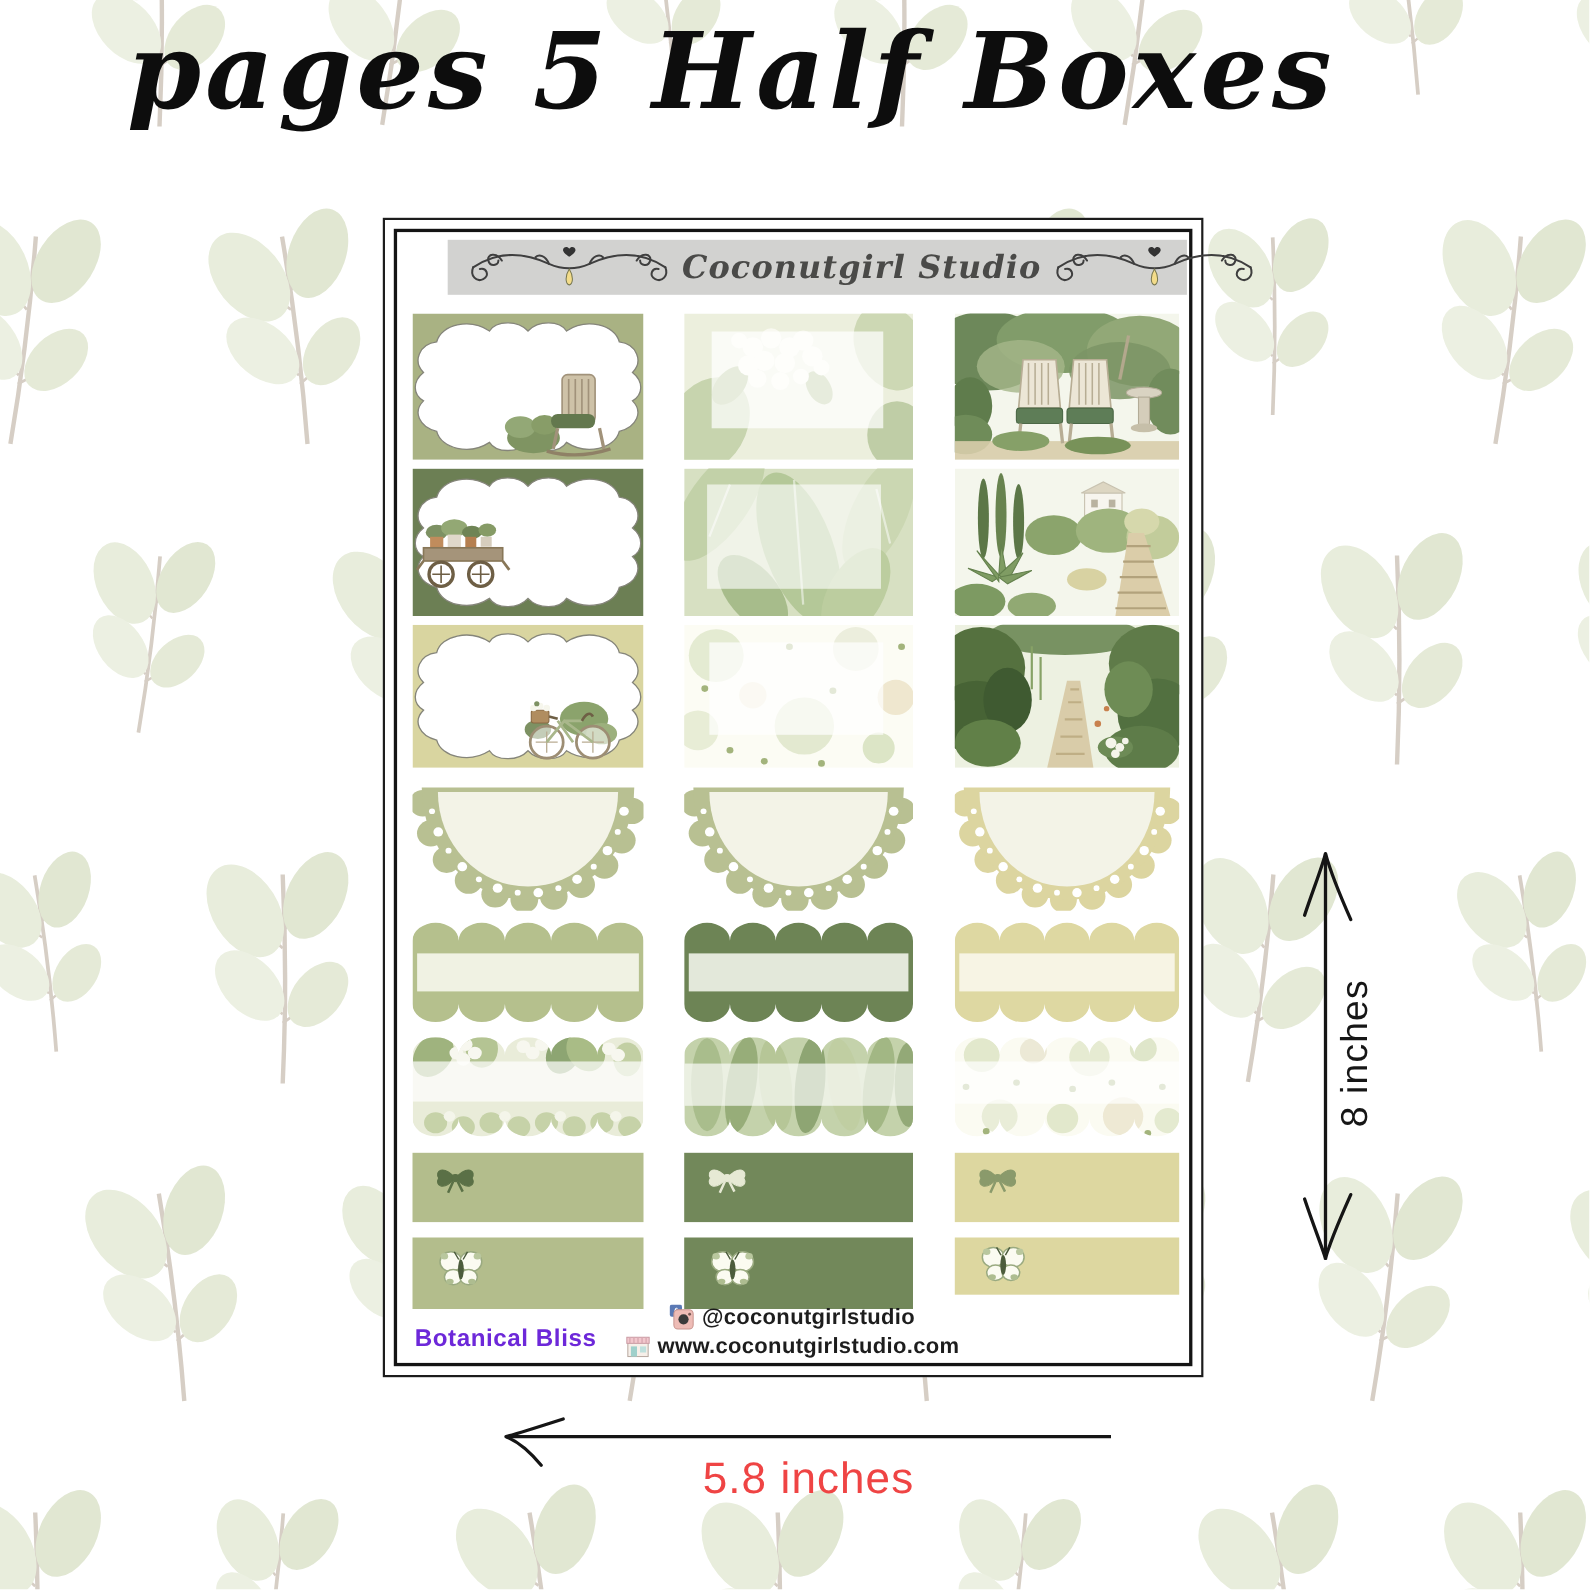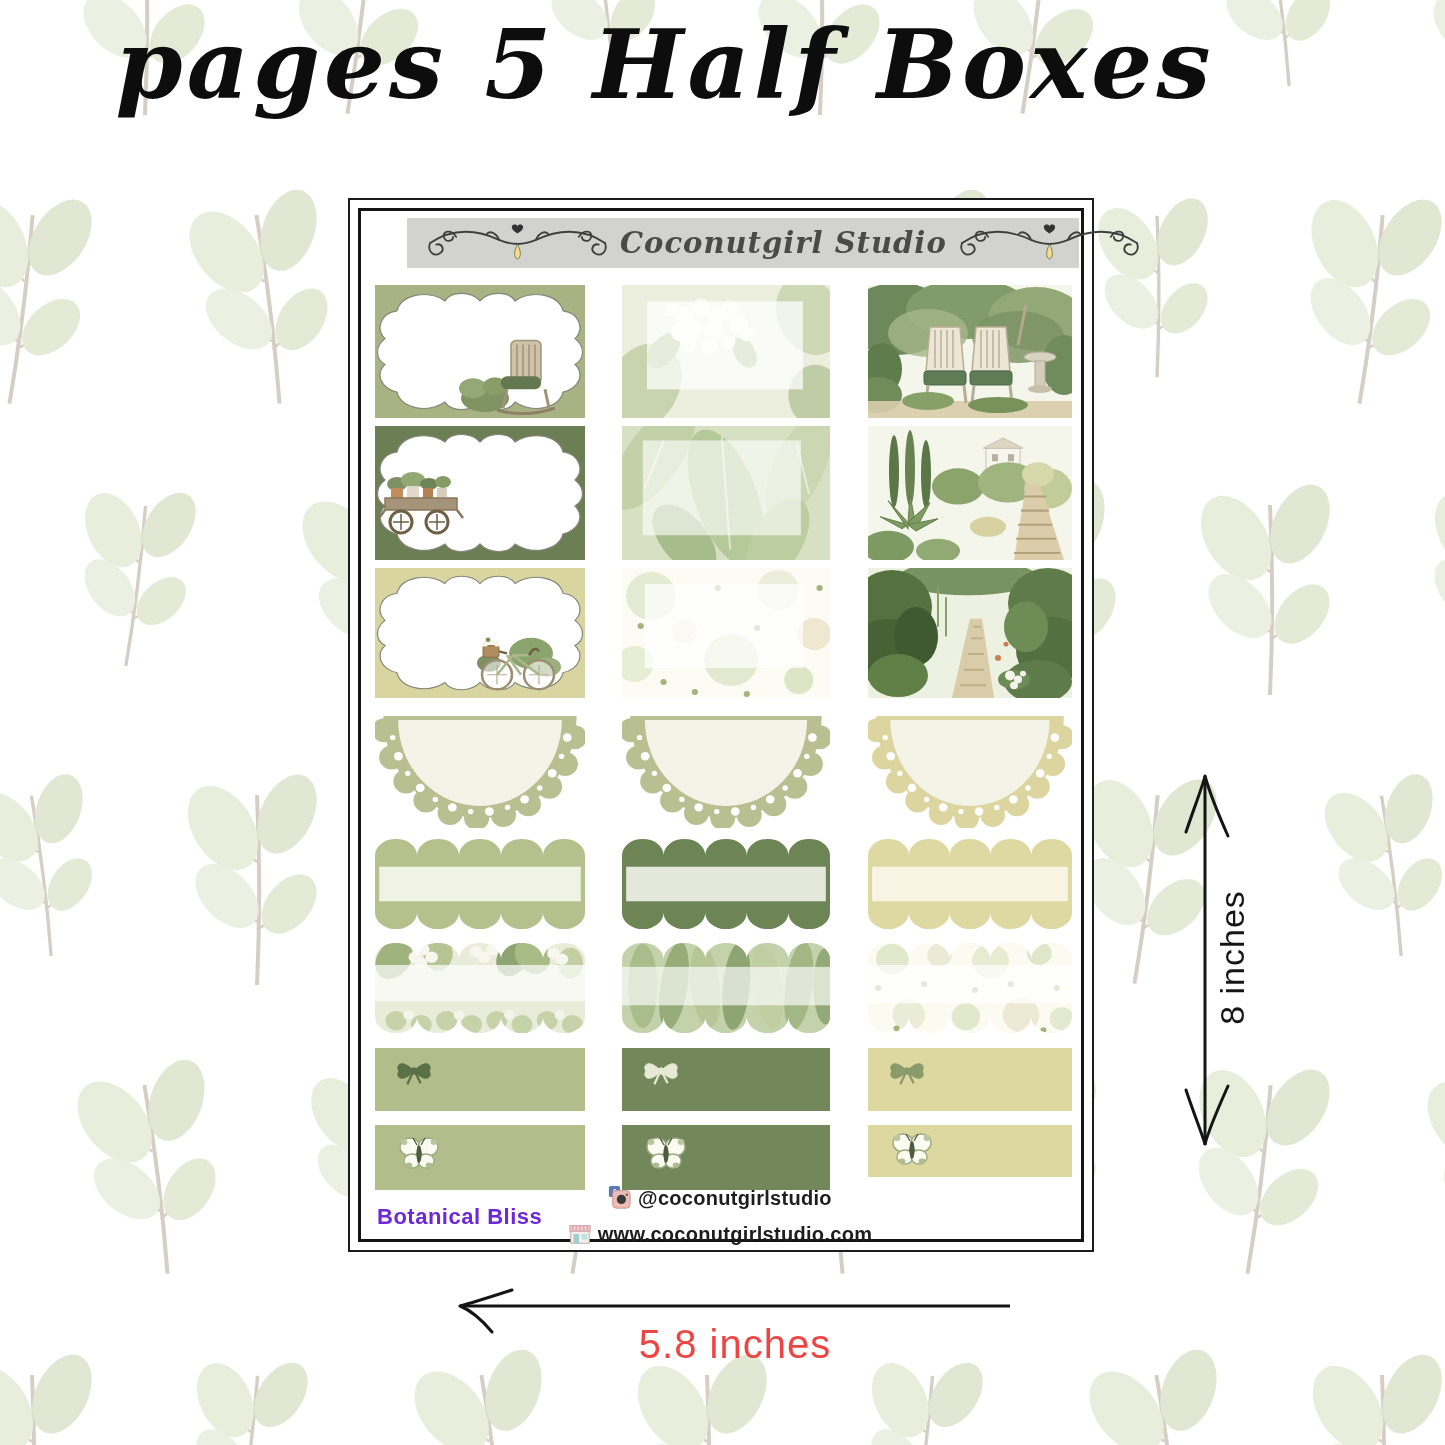--- a/index.html
+++ b/index.html
@@ -18,21 +18,21 @@
   .brand{font-family:"DejaVu Serif",serif;font-style:italic;font-weight:600;
          font-size:29px;color:#4a4a48;letter-spacing:1px;white-space:nowrap;}
   .flourish{width:205px;height:46px;flex:0 0 auto;}
   .cell{position:absolute;}
   .abs-fill{position:absolute;left:0;top:0;width:100%;height:100%;}
   .strip{position:absolute;}
   .bow-svg{position:absolute;left:20px;top:7px;width:38px;height:32px;}
   .butterfly-svg{position:absolute;left:24px;top:10px;width:40px;height:36px;}
   .footer-collection{position:absolute;left:27px;top:1004px;font-size:22px;color:#6d28d9;
         font-family:"Liberation Sans",sans-serif;font-weight:600;letter-spacing:0.5px;}
-  .social{position:absolute;left:170px;top:986px;width:400px;display:flex;flex-direction:column;gap:12px;}
+  .social{position:absolute;left:170px;top:986px;width:400px;display:flex;flex-direction:column;gap:2px;}
   .social-line{display:flex;align-items:center;justify-content:center;gap:6px;
         font-size:20px;color:#1d1d1d;font-weight:600;letter-spacing:0.3px;}
   .soc-icon{width:24px;height:24px;flex:0 0 auto;}
   .dim-label-v{position:absolute;left:1142px;top:938px;width:180px;text-align:center;
         font-size:34px;color:#161616;transform:rotate(-90deg);letter-spacing:1px;}
   .dim-label-h{position:absolute;left:450px;top:1322px;width:570px;text-align:center;
         font-size:40px;color:#ef4444;letter-spacing:1px;}
   .arrow-v{position:absolute;left:1178px;top:768px;width:60px;height:385px;}
   .arrow-h{position:absolute;left:448px;top:1286px;width:572px;height:48px;}
 </style>

